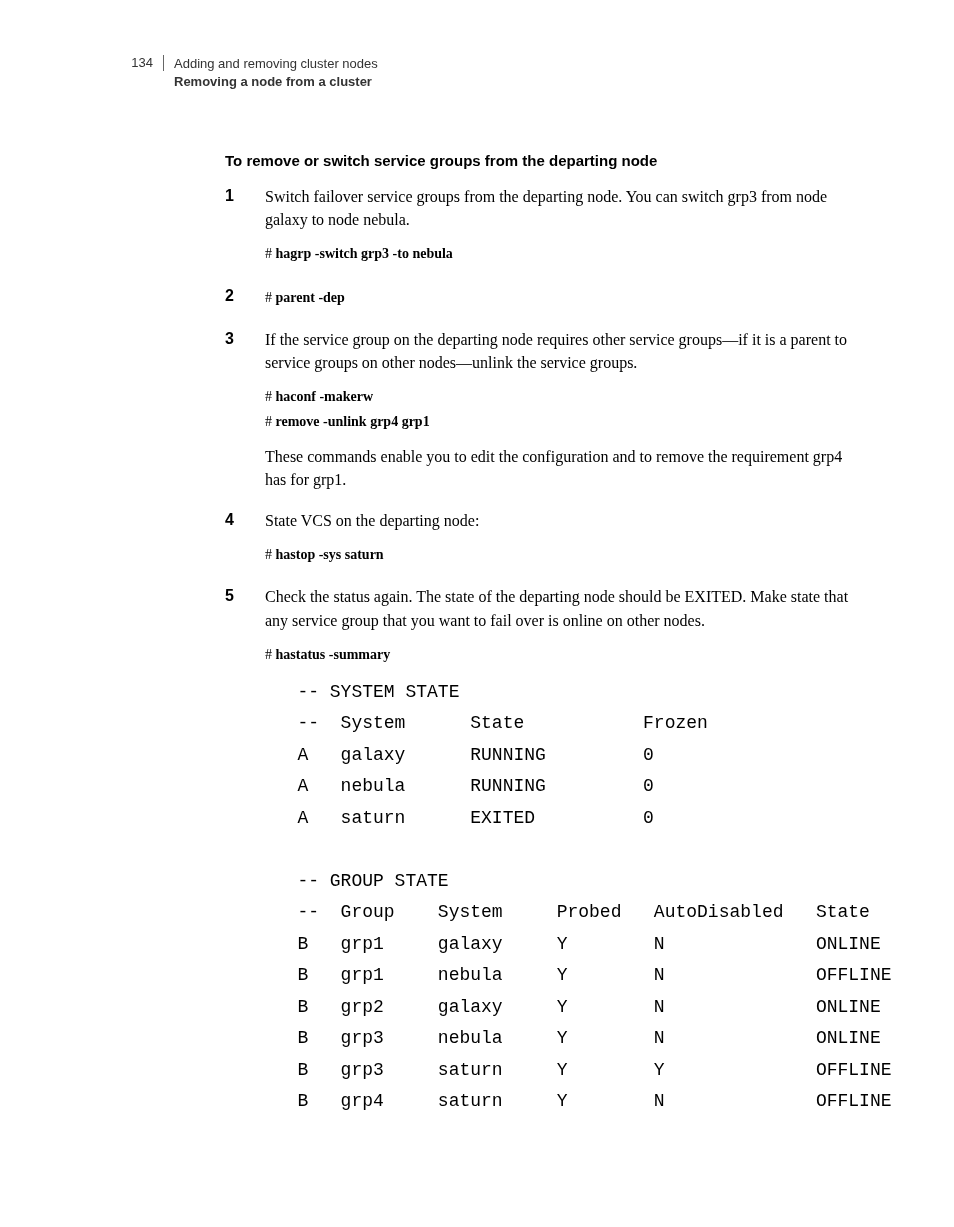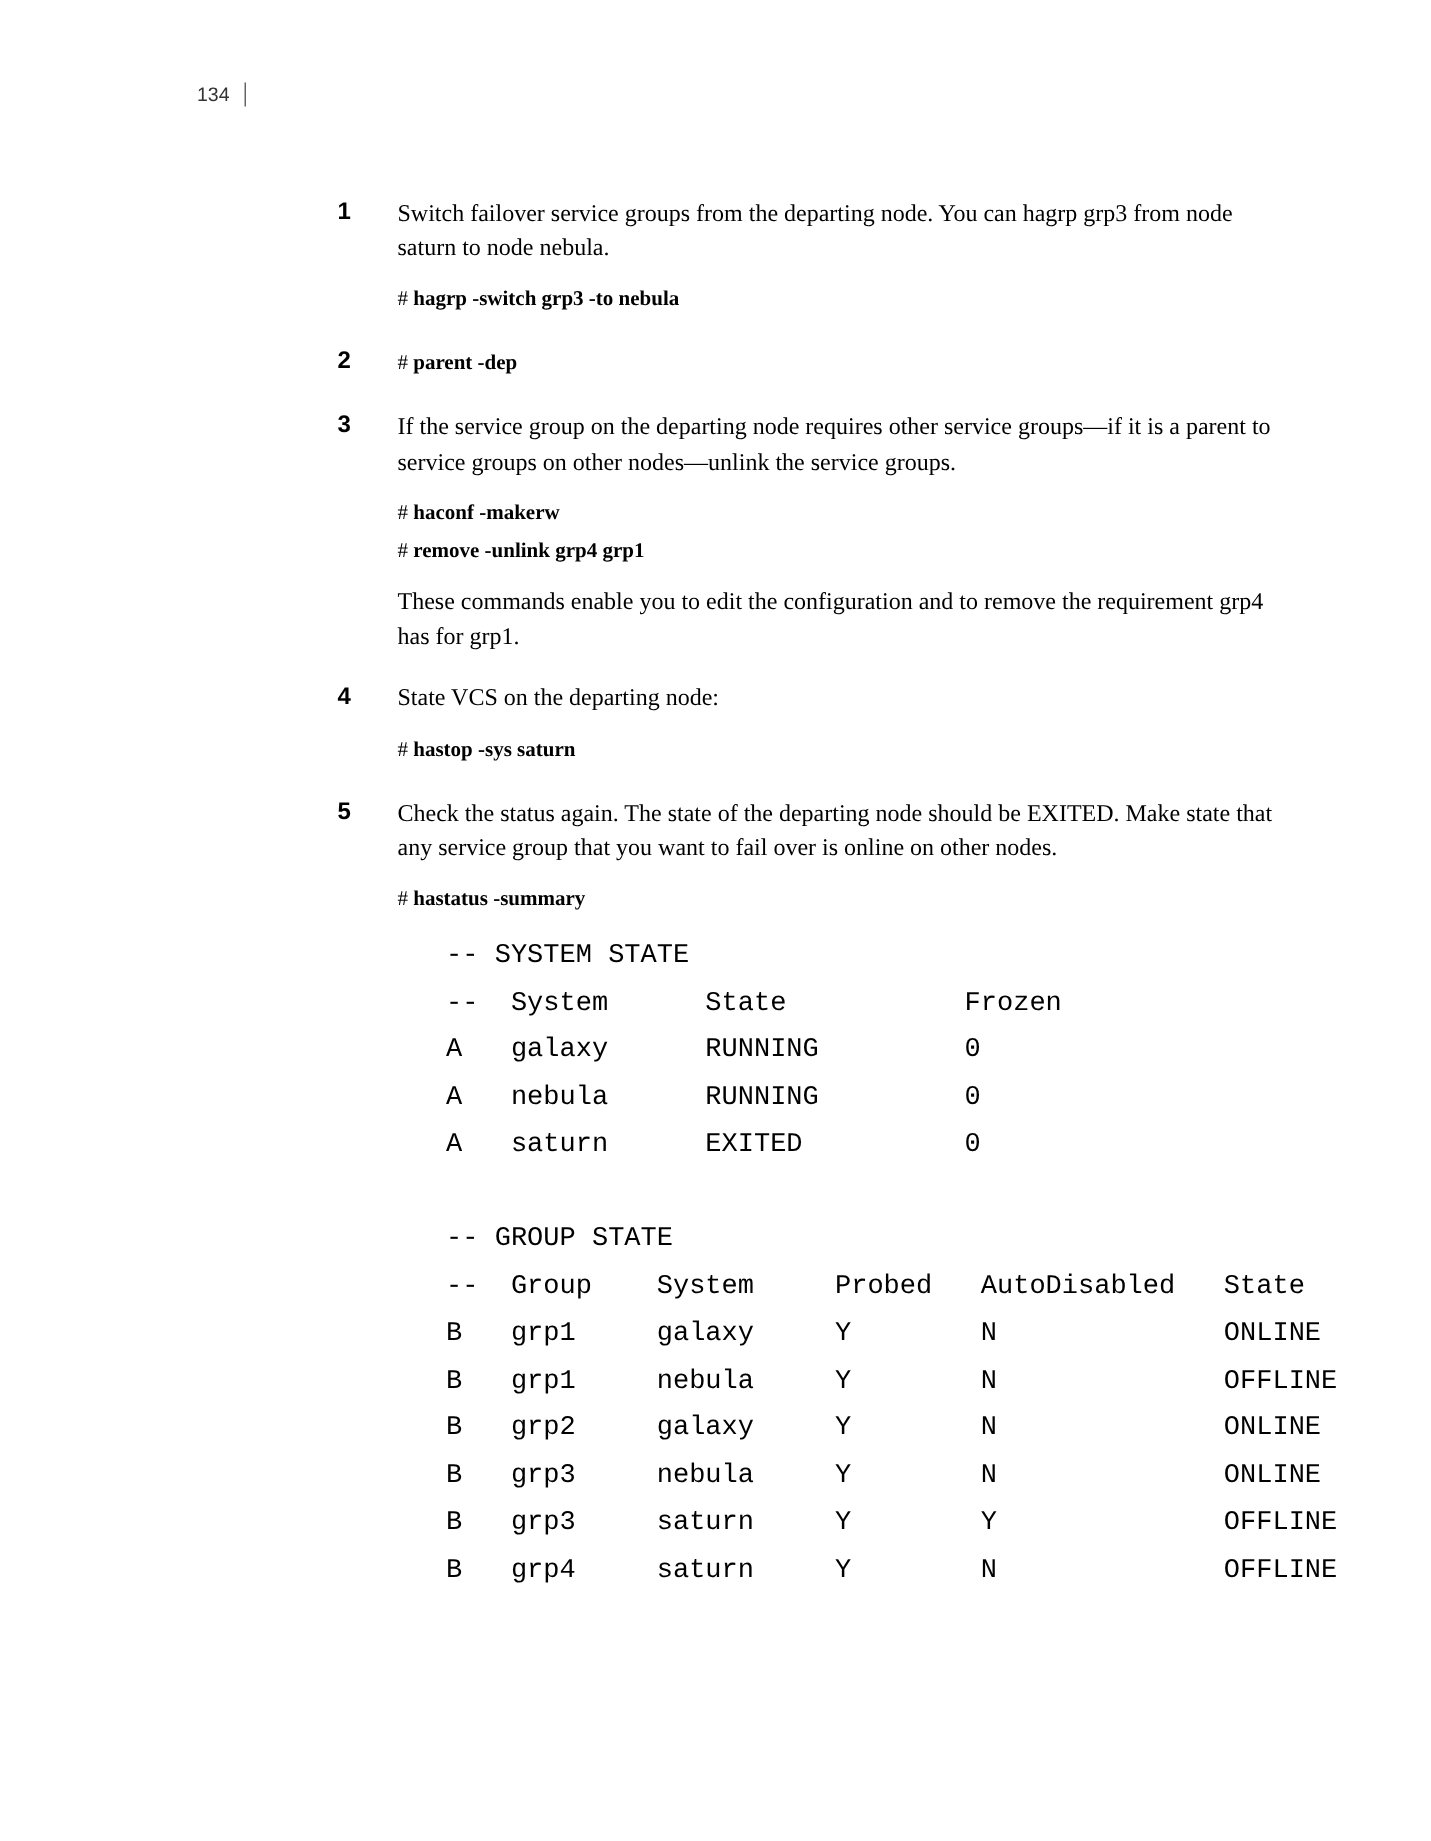--- a/index.html
+++ b/index.html
@@ -104,29 +104,34 @@
     margin-top: 6px;
   }
 </style>
 </head>
 <body>
 
 <div class="page">
 
   <div class="header">
     <div class="page-number">134</div>
+    <div class="header-text">
+      <span class="header-chapter">Adding and removing cluster nodes</span>
+      <span class="header-section">Removing a node from a cluster</span>
+    </div>
   </div>
 
   <div class="content">
 
+    <p class="intro-title">To remove or switch service groups from the departing node</p>
 
     <ol class="steps">
 
       <li>
-        <div class="step-text">Switch failover service groups from the departing node. You can hagrp grp3 from node saturn to node nebula.</div>
+        <div class="step-text">Switch failover service groups from the departing node. You can switch grp3 from node galaxy to node nebula.</div>
         <div class="cmd"># <span class="bold">hagrp -switch grp3 -to nebula</span></div>
       </li>
 
       <li>
         <div class="cmd"># <span class="bold">parent -dep</span></div>
       </li>
 
       <li>
         <div class="step-text">If the service group on the departing node requires other service groups—if it is a parent to service groups on other nodes—unlink the service groups.</div>
         <div class="cmd"># <span class="bold">haconf -makerw</span>

